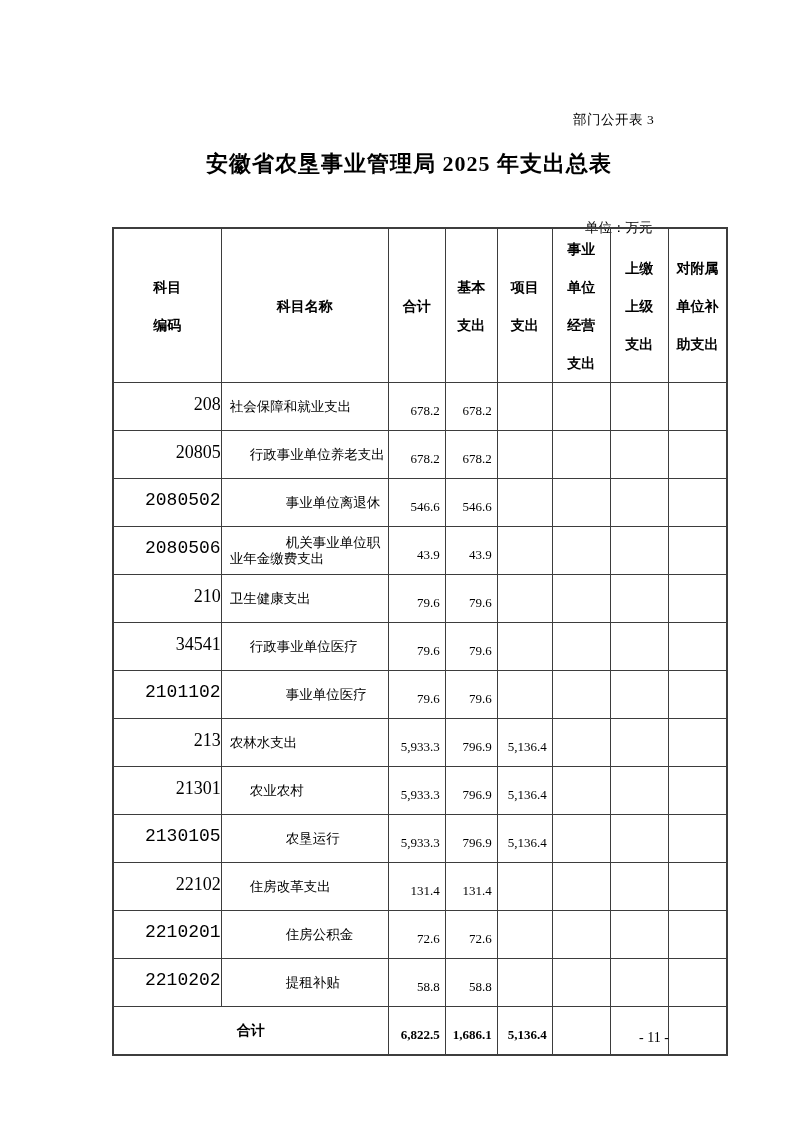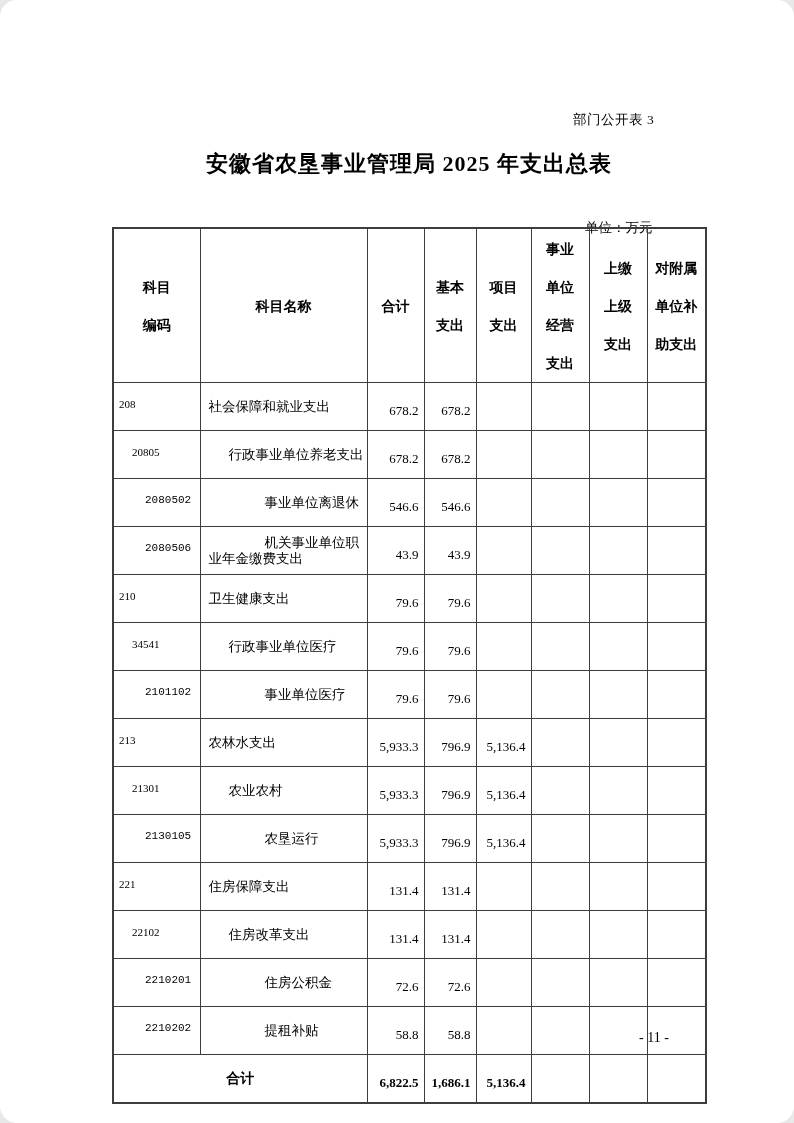--- a/index.html
+++ b/index.html
@@ -5,21 +5,20 @@
   html, body { margin: 0; padding: 0; background: #e8e8e8; }
   .page {
     position: relative;
     width: 794px;
     height: 1123px;
     margin: 0 auto;
     background: #ffffff;
     font-family: "Liberation Serif", serif;
     color: #000000;
     overflow: hidden;
-    border-radius: 17px;
   }
   .doc-label {
     position: absolute;
     top: 111px;
     left: 573px;
     font-size: 13.5px;
     line-height: 17px;
     letter-spacing: 0.5px;
     white-space: nowrap;
   }
@@ -67,23 +66,23 @@
     white-space: pre-line;
     text-align: center;
     vertical-align: middle;
   }
   .budget-table td {
     height: 38px;
     vertical-align: middle;
     font-size: 13.5px;
   }
   td.code {
-    text-align: left;
+    text-align: right;
     padding-bottom: 5px;
-    font-size: 11px;
+    font-size: 18px;
     white-space: nowrap;
   }
   td.code.cl1 { padding-left: 5px; }
   td.code.cl2 { padding-left: 18px; margin-top: 26px; }
   td.code.cl3 { padding-left: 31px; font-family: Liberation Mono, monospace; }
   td.name {
     text-align: left;
     line-height: 16px;
     padding-left: 8px;
     padding-right: 3px;
@@ -254,30 +253,20 @@
           <td class="code cl3">2130105</td>
           <td class="name nl3">农垦运行</td>
           <td class="num">5,933.3</td>
           <td class="num">796.9</td>
           <td class="num">5,136.4</td>
           <td class="num"></td>
           <td class="num"></td>
           <td class="num"></td>
         </tr>
         <tr>
-          <td class="code cl1">221</td>
-          <td class="name nl1">住房保障支出</td>
-          <td class="num">131.4</td>
-          <td class="num">131.4</td>
-          <td class="num"></td>
-          <td class="num"></td>
-          <td class="num"></td>
-          <td class="num"></td>
-        </tr>
-        <tr>
           <td class="code cl2">22102</td>
           <td class="name nl2">住房改革支出</td>
           <td class="num">131.4</td>
           <td class="num">131.4</td>
           <td class="num"></td>
           <td class="num"></td>
           <td class="num"></td>
           <td class="num"></td>
         </tr>
         <tr>

